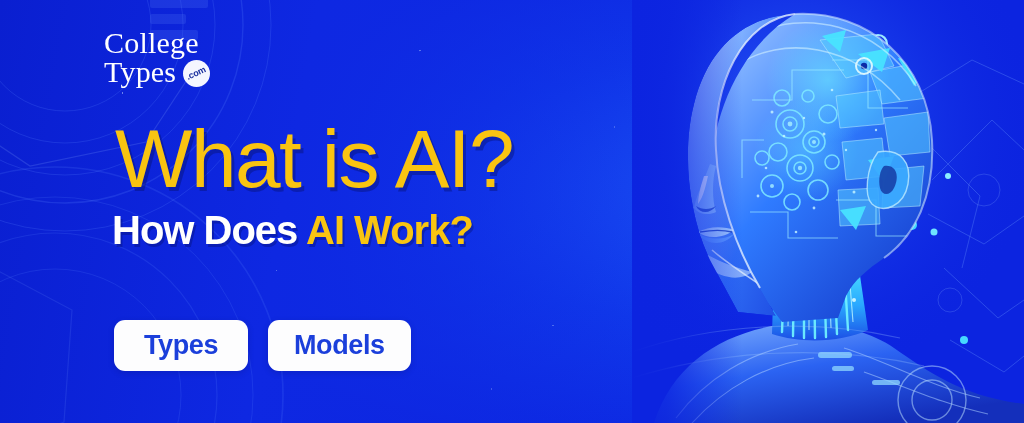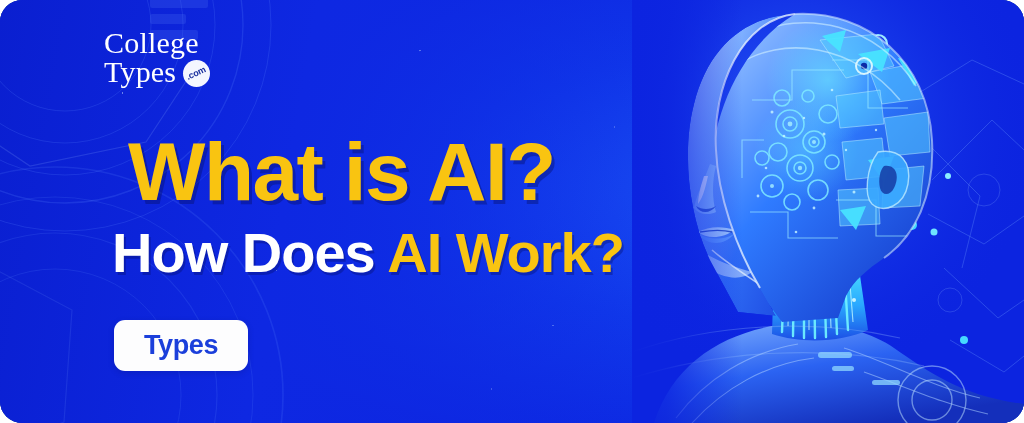--- a/index.html
+++ b/index.html
@@ -11,21 +11,20 @@
   * { box-sizing: border-box; }
 
   .banner {
     position: relative;
     width: 1024px;
     height: 423px;
     overflow: hidden;
     background: #14532d;
     font-family: "Liberation Sans", sans-serif;
     user-select: none;
-    border-radius: 22px;
   }
 
   
   .bg-base {
     position: absolute;
     inset: 0;
     background:
       radial-gradient(130% 120% at 78% 45%, #1b52f5 0%, #1038ea 28%, #0c24e0 58%, #0a1fd2 100%);
   }
   .bg-left-wash {
@@ -126,32 +125,32 @@
     letter-spacing: -.2px;
   }
 
   
   .copy {
     position: absolute;
     left: 112px; top: 118px;
     width: 540px;
   }
   .h1 {
-    margin: 16px;
+    margin: 3px;
     font-size: 82px;
     line-height: .92;
-    font-weight: 700;
+    font-weight: 400;
     letter-spacing: -1.5px;
     color: #f9c411;
     text-shadow: 3px 4px 0 rgba(6,16,110,.42);
     white-space: nowrap;
   }
   .h2 {
     margin: 14px 0 0 0;
-    font-size: 56px;
+    font-size: 40px;
     line-height: 1;
     font-weight: 700;
     letter-spacing: -1px;
     color: #ffffff;
     text-shadow: 2px 3px 0 rgba(6,16,110,.38);
     white-space: nowrap;
   }
   .h2 .accent { color: #f9c411; }
 
   
@@ -508,15 +507,16 @@
 
   <div class="copy">
     <h1 class="h1">What is AI?</h1>
     <h2 class="h2">
       <span>How Does </span><span class="accent">AI Work?</span>
     </h2>
   </div>
 
   <div class="pills">
     <button class="pill">Types</button>
+    <button class="pill">Models</button>
   </div>
 
 </div>
 
 </body></html>

